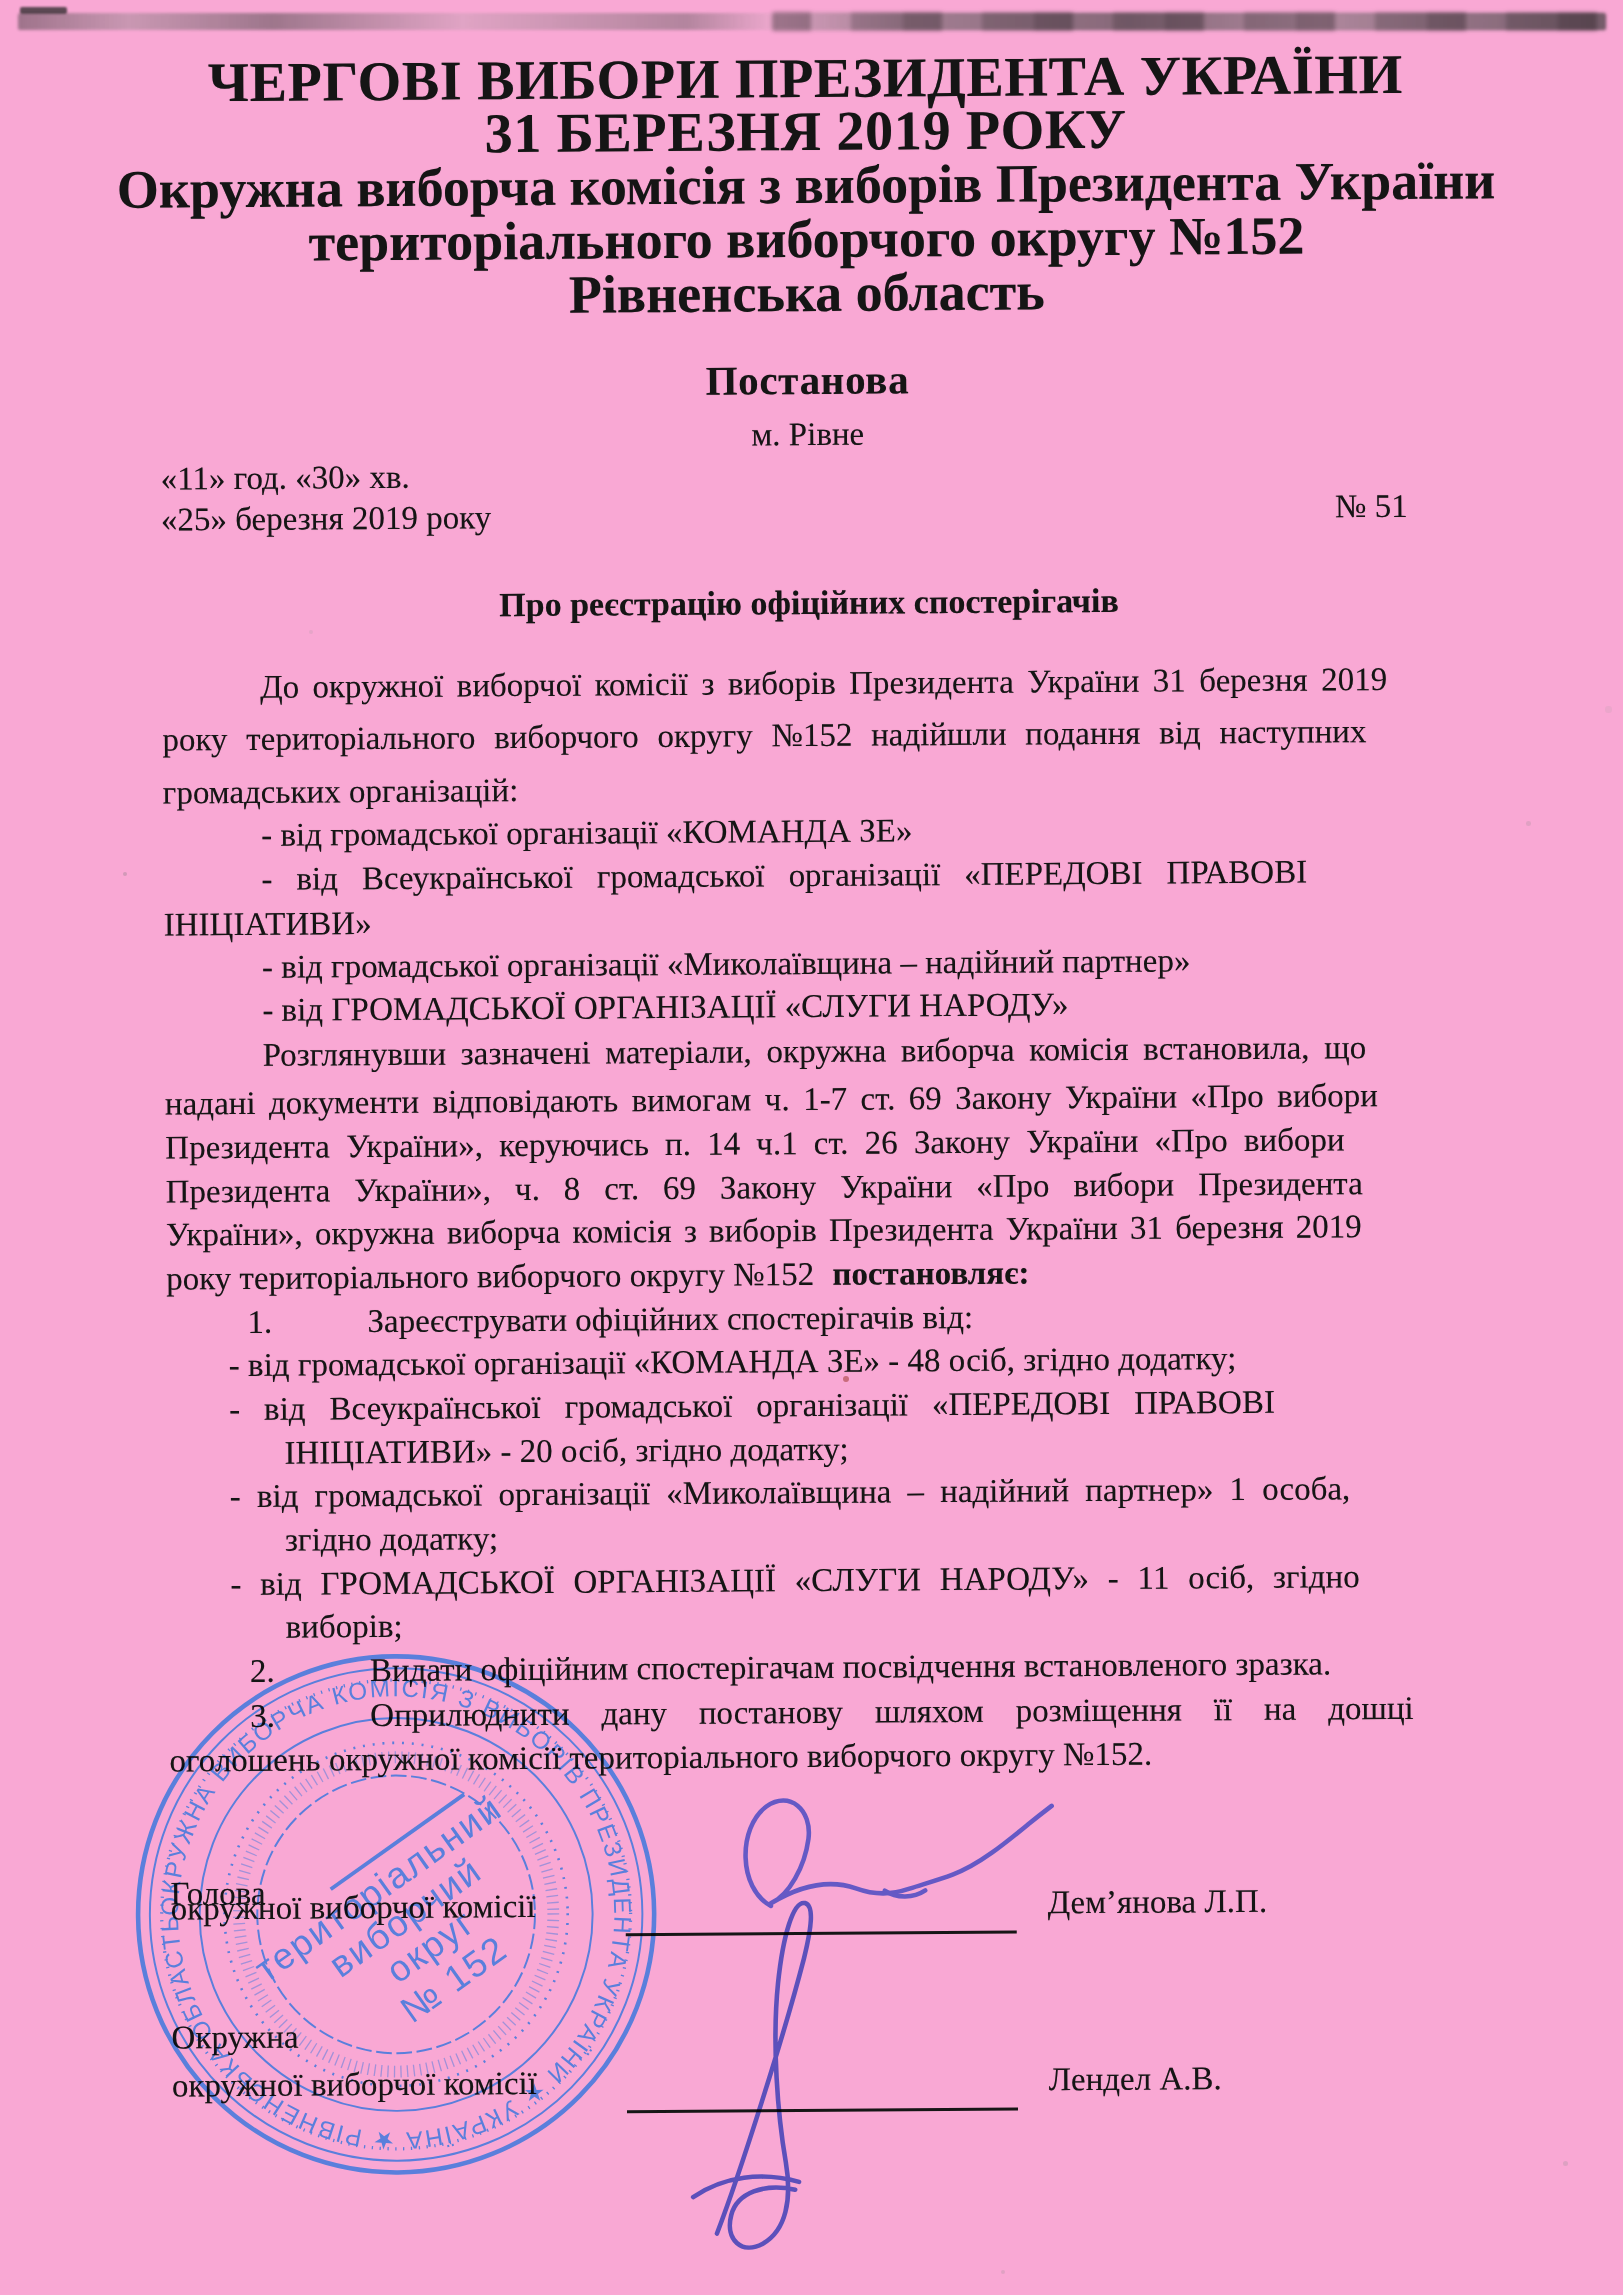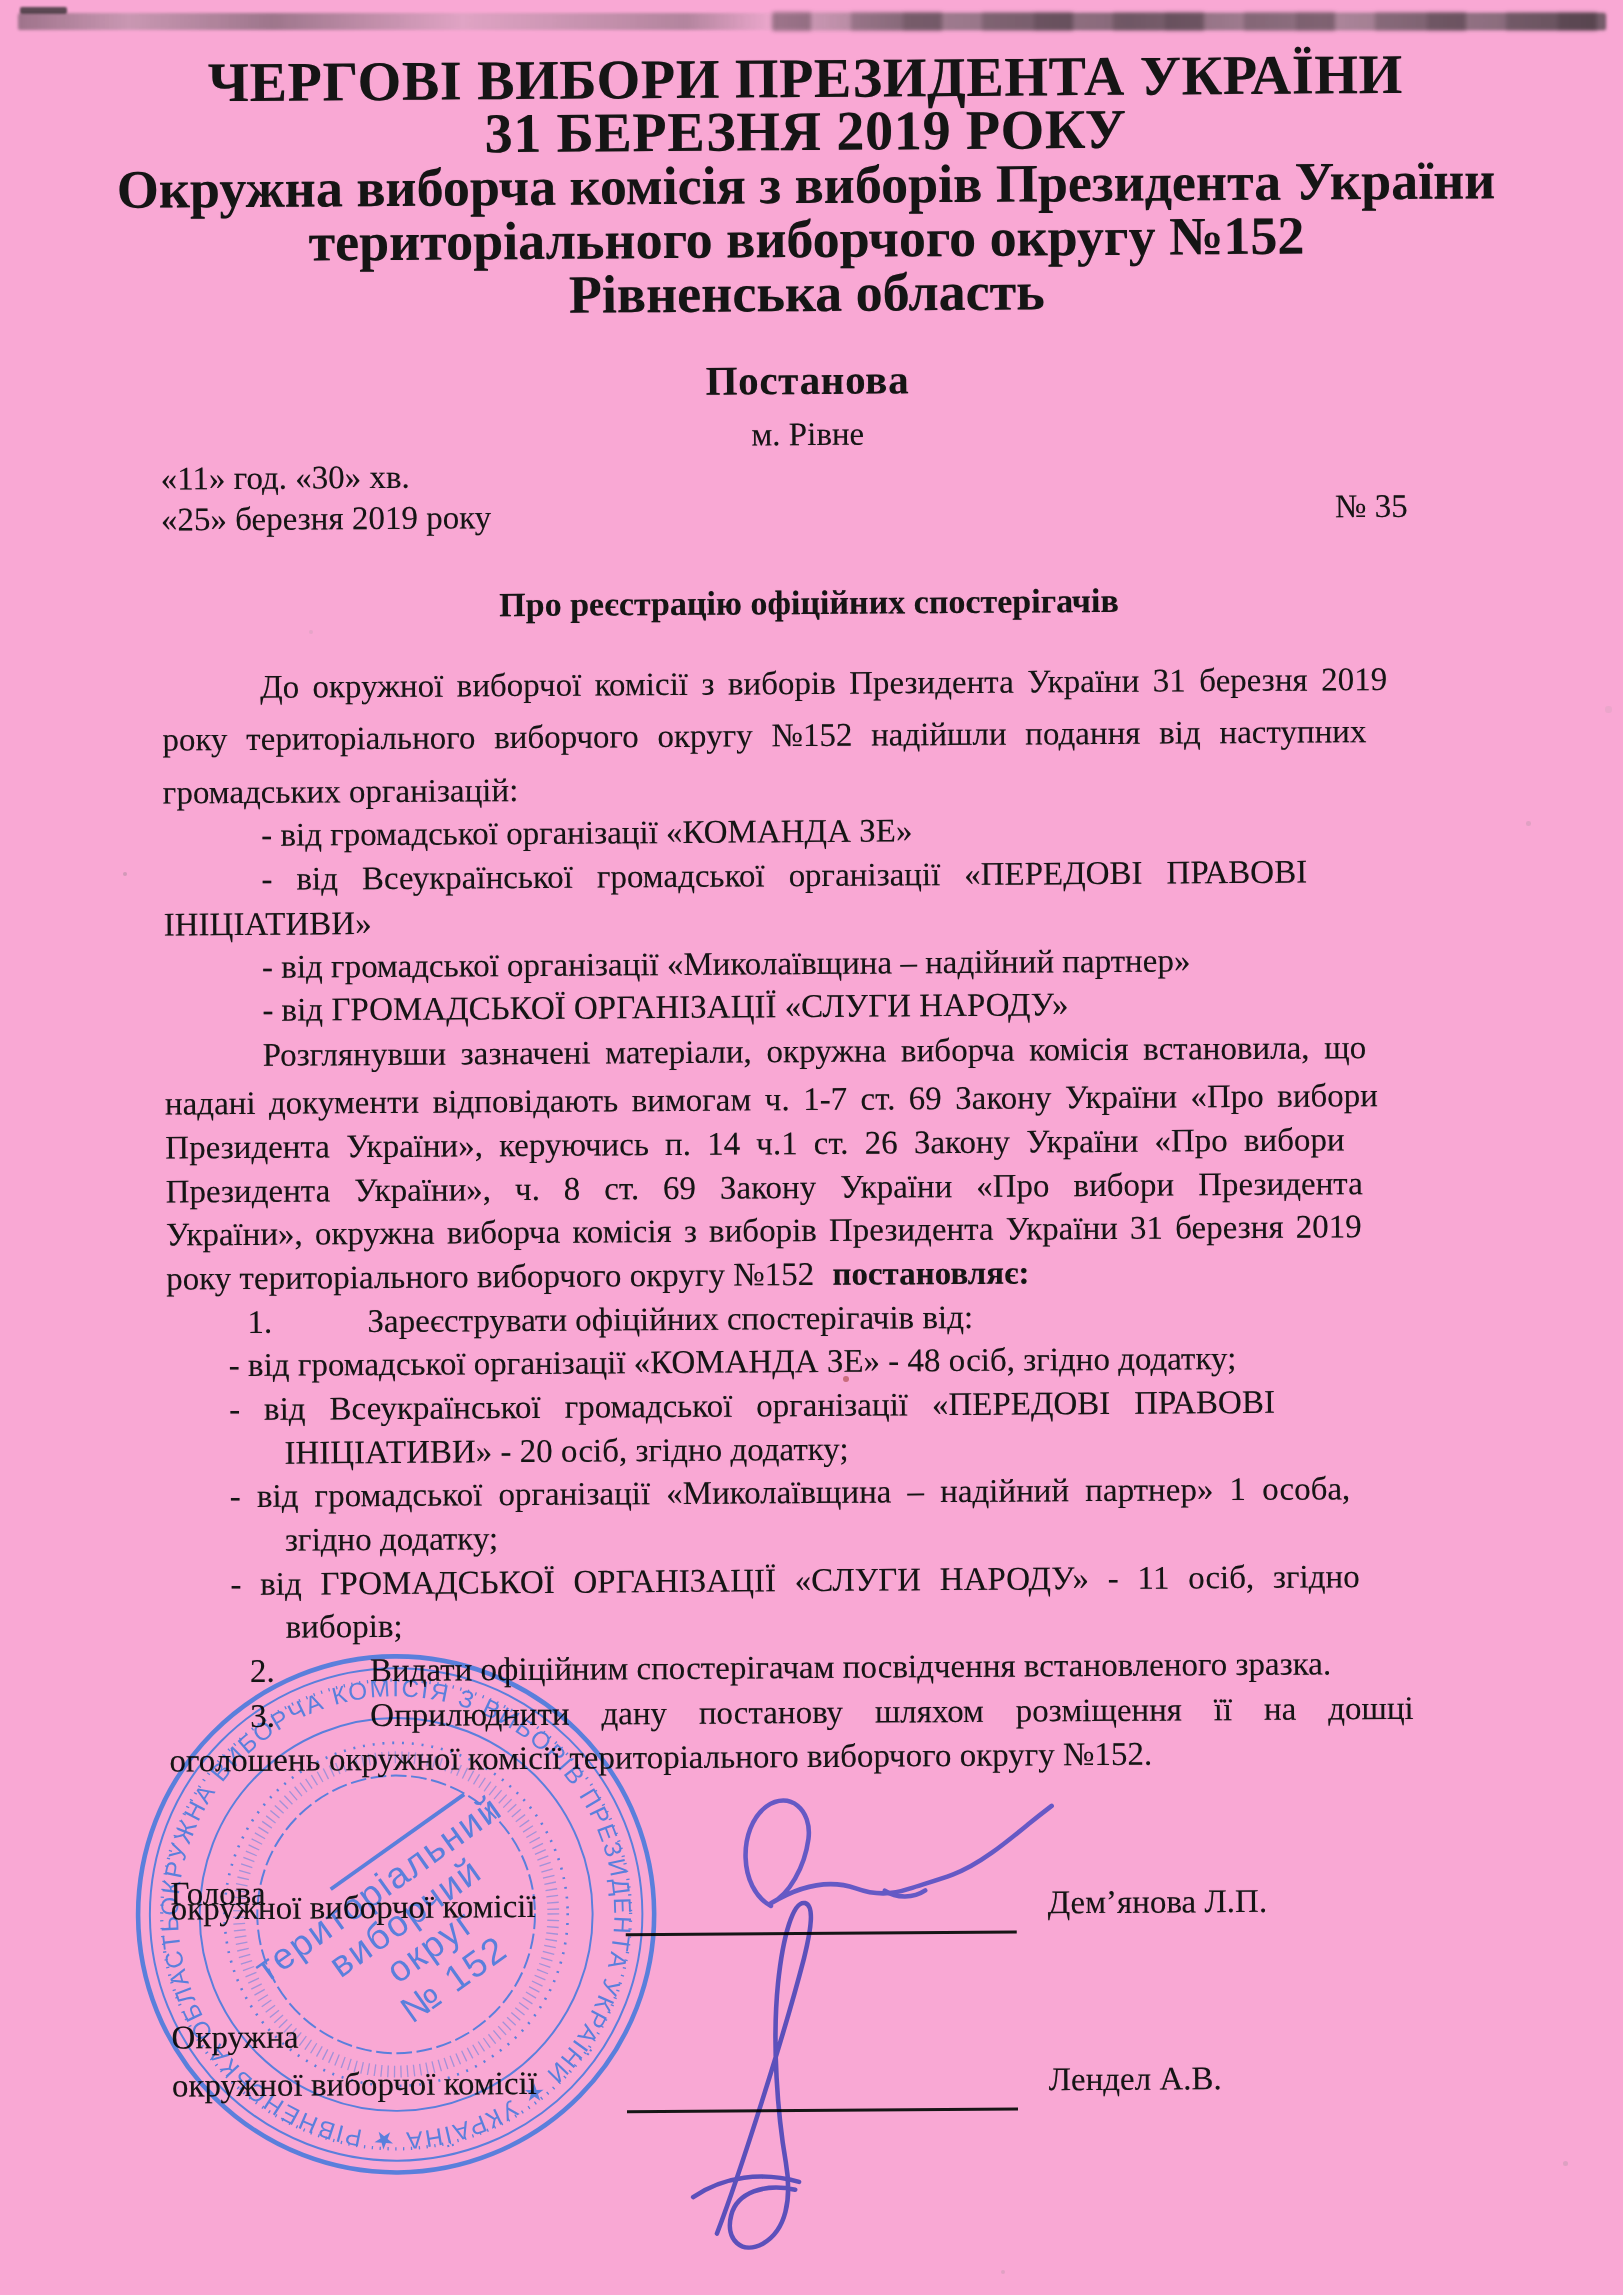--- a/index.html
+++ b/index.html
@@ -73,21 +73,21 @@
     <div class="ln center b h2" style="top:99px">31 БЕРЕЗНЯ 2019 РОКУ</div>
     <div class="ln center b h3" style="top:154px">Окружна виборча комісія з виборів Президента України</div>
     <div class="ln center b h3" style="top:208px">територіального виборчого округу №152</div>
     <div class="ln center b h3" style="top:262px">Рівненська область</div>
 
     <div class="ln center b post" style="top:357px">Постанова</div>
     <div class="ln center" style="top:416px">м. Рівне</div>
 
     <div class="ln bodyln" style="top:456px">«11» год. «30» хв.</div>
     <div class="ln bodyln" style="top:497px">«25» березня 2019 року</div>
-    <div class="ln" style="top:492px;left:1338px">№ 35</div>
+    <div class="ln" style="top:492px;left:1338px">№ 51</div>
 
     <div class="ln center b sub" style="top:583px">Про реєстрацію офіційних спостерігачів</div>
 
     <div class="ln ind ws8" style="top:665px">До окружної виборчої комісії з виборів Президента України 31 березня 2019</div>
     <div class="ln bodyln ws16" style="top:717px">року територіального виборчого округу №152 надійшли подання від наступних</div>
     <div class="ln bodyln" style="top:770px">громадських організацій:</div>
 
     <div class="ln ind" style="top:813px">- від громадської організації «КОМАНДА ЗЕ»</div>
     <div class="ln ind ws24" style="top:857px">- від Всеукраїнської громадської організації «ПЕРЕДОВІ ПРАВОВІ</div>
     <div class="ln bodyln" style="top:902px">ІНІЦІАТИВИ»</div>

